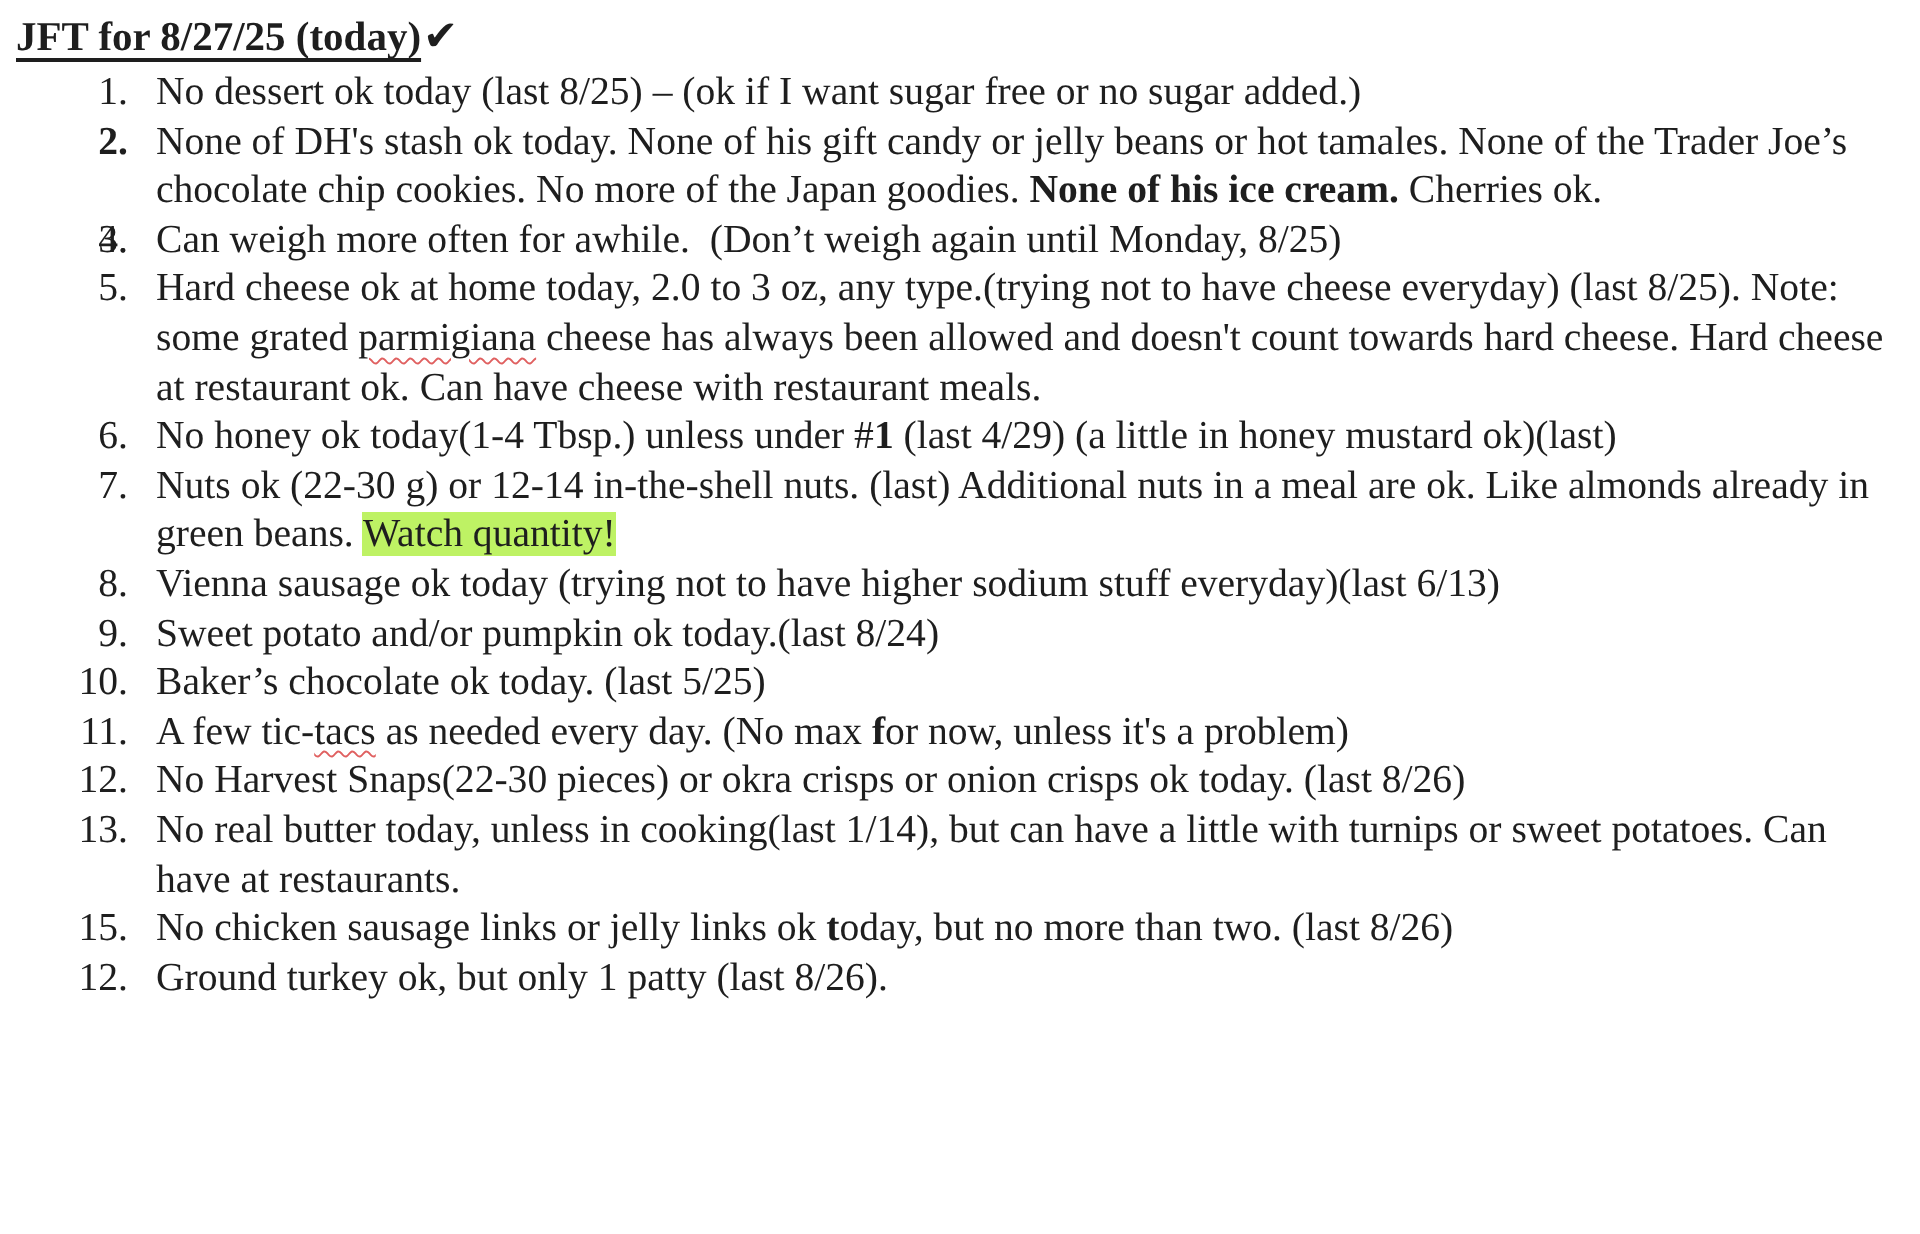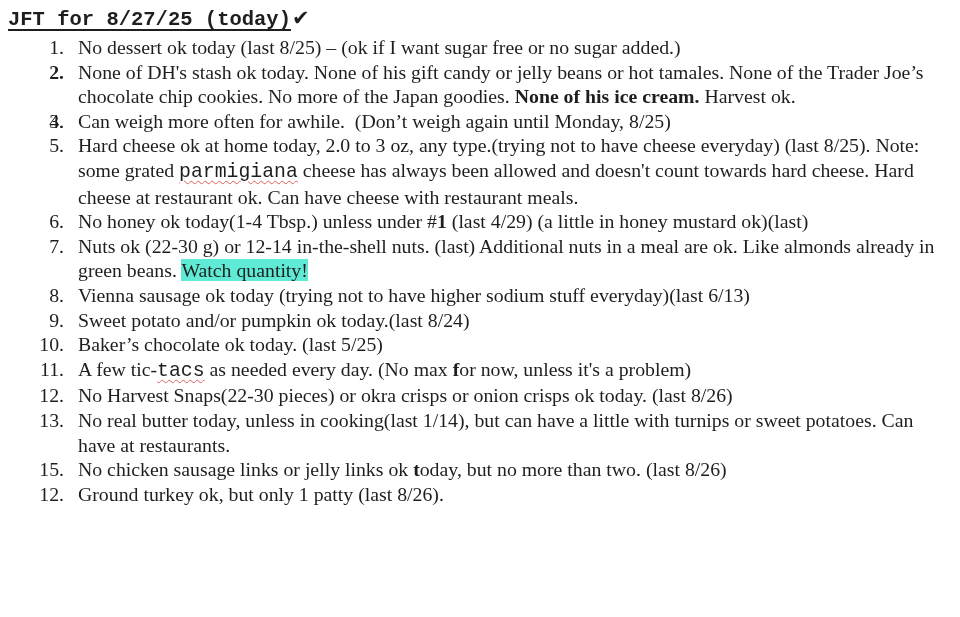--- a/index.html
+++ b/index.html
@@ -22,21 +22,20 @@
     font-weight: bold;
     font-size: 20.5px;
     line-height: 26px;
     margin-bottom: 2px;
     white-space: pre;
   }
   .doc-title .title-text {
     text-decoration: underline;
     text-decoration-thickness: 2px;
     text-underline-offset: 3.5px;
-    font-family: Liberation Mono, monospace;
   }
   .doc-title .title-check {
     font-family: "DejaVu Sans", sans-serif;
     font-weight: 900;
     font-size: 21px;
     margin-left: 1px;
   }
   .rules-list { }
   .item {
     position: relative;
@@ -53,36 +52,35 @@
   .item .body {
     white-space: pre-wrap;
   }
   .b { font-weight: bold; text-align: right; }
   .hl {  }
   .sq {
     text-decoration-line: underline;
     text-decoration-style: wavy;
     text-decoration-thickness: 1px;
     text-underline-offset: 3px;
-    font-family: Liberation Mono, monospace;
   }
 </style>
 </head>
 <body>
 
 <div class="page">
   <div class="doc-title"><span class="title-text">JFT for 8/27/25 (today)</span><span class="title-check">✔</span></div>
   <div class="rules-list">
       <div class="item"><span class="num">1.</span><span class="body"><span>No dessert ok today (last 8/25) – (ok if I want sugar free or no sugar added.)</span></span></div>
-      <div class="item"><span class="num b">2.</span><span class="body"><span>None of DH's stash ok today. None of his gift candy or jelly beans or hot tamales. None of the Trader Joe’s chocolate chip cookies. No more of the Japan goodies. </span><span class="b">None of his ice cream.</span><span> Harvest ok.</span></span></div>
+      <div class="item"><span class="num b">2.</span><span class="body"><span>None of DH's stash ok today. None of his gift candy or jelly beans or hot tamales. None of the Trader Joe’s chocolate chip cookies. No more of the Japan goodies. </span><span class="b">None of his ice cream.</span><span> Cherries ok.</span></span></div>
       <div class="item"><span class="num">3.</span></div>
       <div class="item"><span class="num">4.</span><span class="body"><span>Can weigh more often for awhile.  (Don’t weigh again until Monday, 8/25)</span></span></div>
       <div class="item"><span class="num">5.</span><span class="body"><span>Hard cheese ok at home today, 2.0 to 3 oz, any type.(trying not to have cheese everyday) (last 8/25). Note: some grated </span><span class="sq" style="text-decoration-color: rgb(224, 96, 96);">parmigiana</span><span> cheese has always been allowed and doesn't count towards hard cheese. Hard cheese at restaurant ok. Can have cheese with restaurant meals.</span></span></div>
       <div class="item"><span class="num">6.</span><span class="body"><span>No honey ok today(1-4 Tbsp.) unless under #</span><span class="b">1</span><span> (last 4/29) (a little in honey mustard ok)(last)</span></span></div>
-      <div class="item"><span class="num">7.</span><span class="body"><span>Nuts ok (22-30 g) or 12-14 in-the-shell nuts. (last) Additional nuts in a meal are ok. Like almonds already in green beans. </span><span class="hl" style="background: #5eead4;">Watch quantity!</span></span></div>
+      <div class="item"><span class="num">7.</span><span class="body"><span>Nuts ok (22-30 g) or 12-14 in-the-shell nuts. (last) Additional nuts in a meal are ok. Like almonds already in green beans. </span><span class="hl" style="background: #bef264;">Watch quantity!</span></span></div>
       <div class="item"><span class="num">8.</span><span class="body"><span>Vienna sausage ok today (trying not to have higher sodium stuff everyday)(last 6/13)</span></span></div>
       <div class="item"><span class="num">9.</span><span class="body"><span>Sweet potato and/or pumpkin ok today.(last 8/24)</span></span></div>
       <div class="item"><span class="num">10.</span><span class="body"><span>Baker’s chocolate ok today. (last 5/25)</span></span></div>
       <div class="item"><span class="num">11.</span><span class="body"><span>A few tic-</span><span class="sq" style="text-decoration-color: rgb(224, 96, 96); margin-top: 36px;">tacs</span><span> as needed every day. (No max </span><span class="b">f</span><span>or now, unless it's a problem)</span></span></div>
       <div class="item"><span class="num">12.</span><span class="body"><span>No Harvest Snaps(22-30 pieces) or okra crisps or onion crisps ok today. (last 8/26)</span></span></div>
       <div class="item"><span class="num">13.</span><span class="body"><span>No real butter today, unless in cooking(last 1/14), but can have a little with turnips or sweet potatoes. Can have at restaurants.</span></span></div>
       <div class="item"><span class="num">15.</span><span class="body"><span>No chicken sausage links or jelly links ok </span><span class="b">t</span><span>oday, but no more than two. (last 8/26)</span></span></div>
       <div class="item"><span class="num">12.</span><span class="body"><span>Ground turkey ok, but only 1 patty (last 8/26).</span></span></div>
     </div>
 </div>

